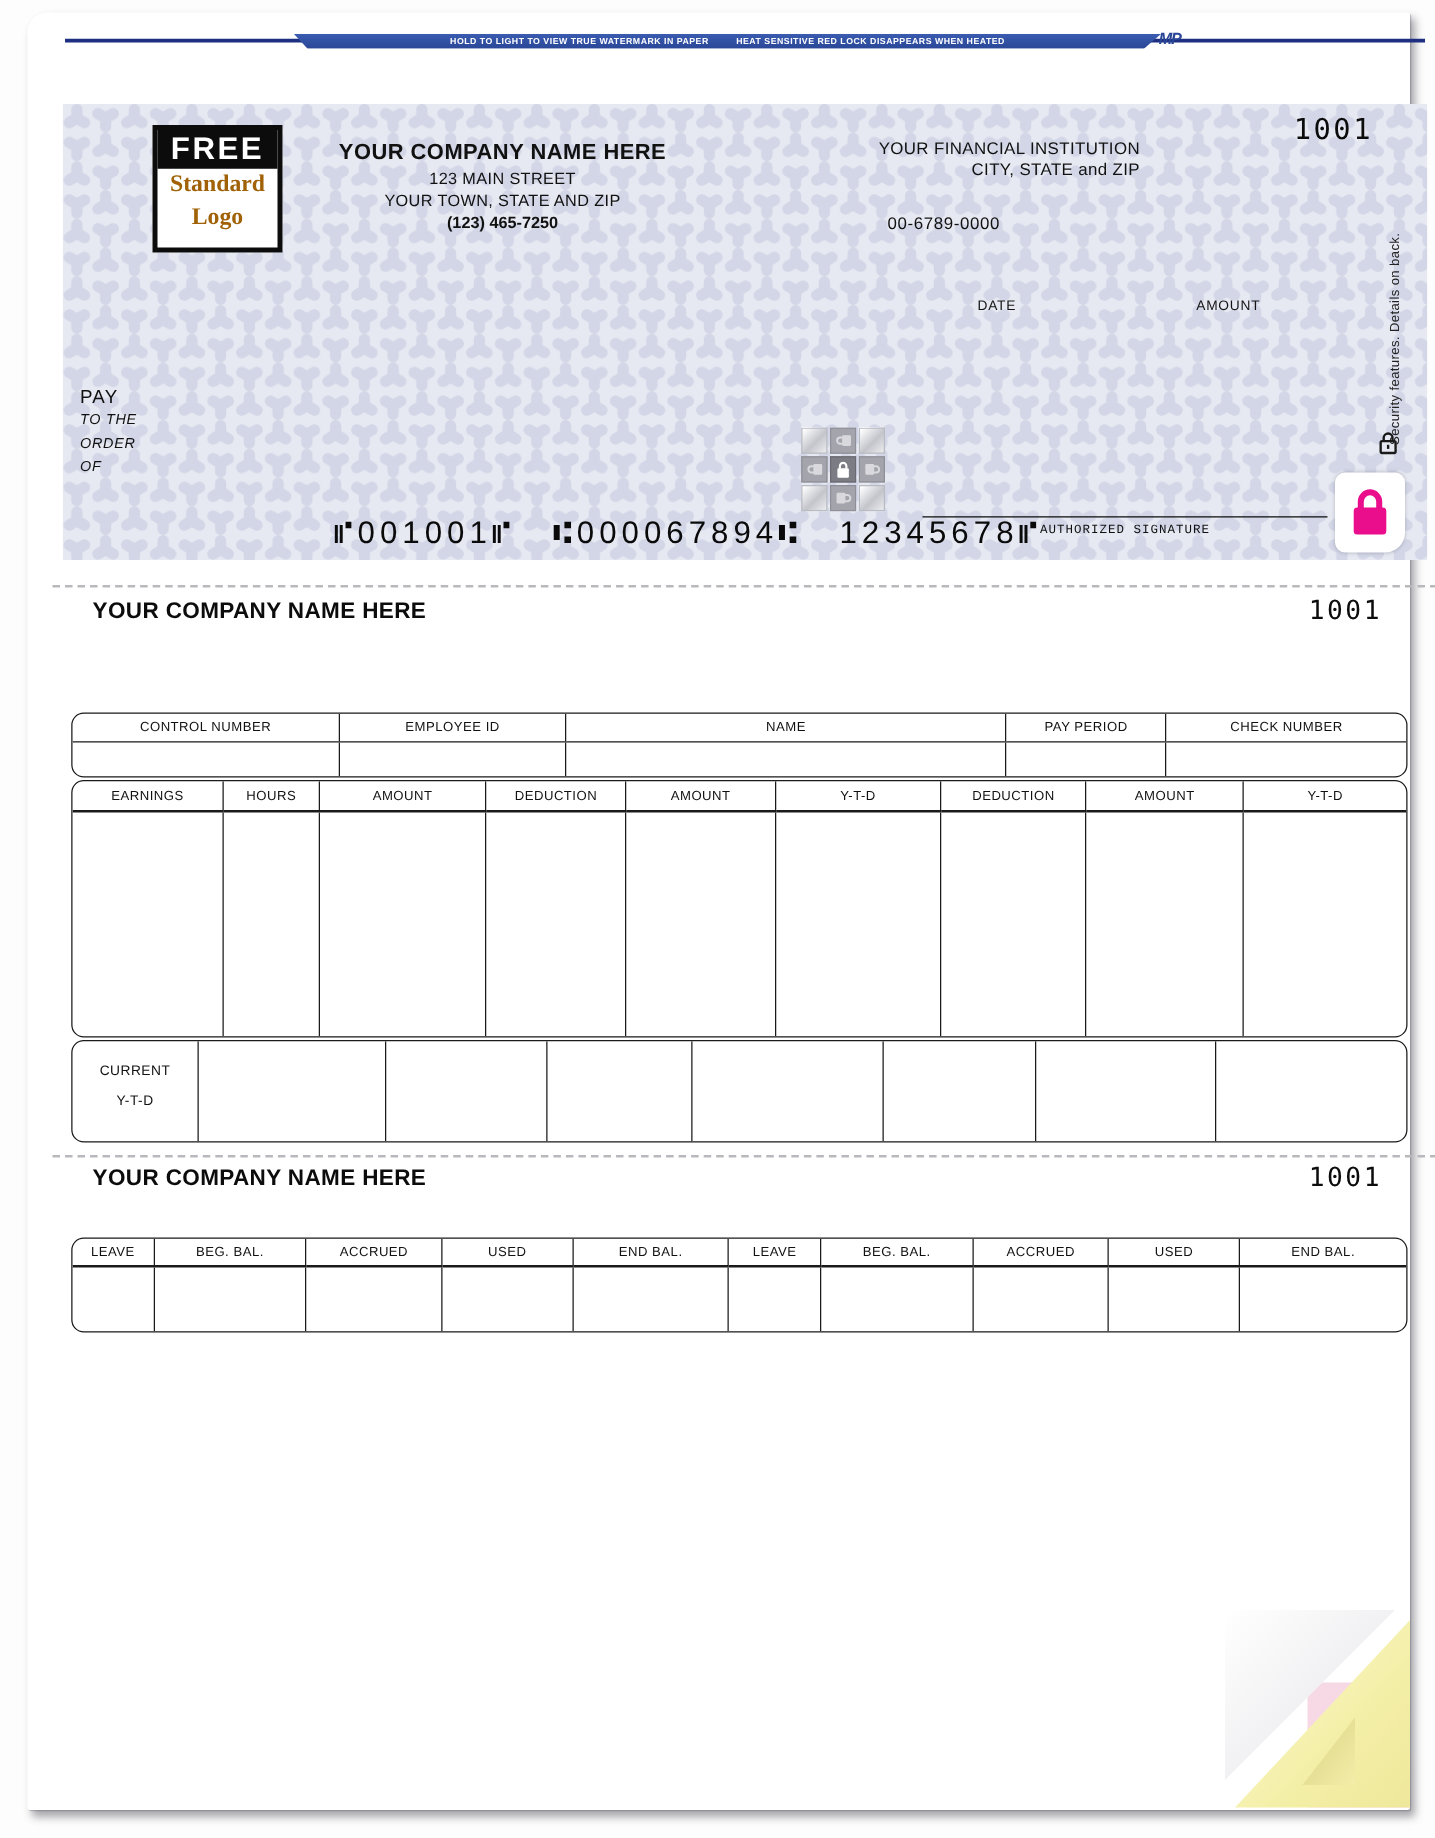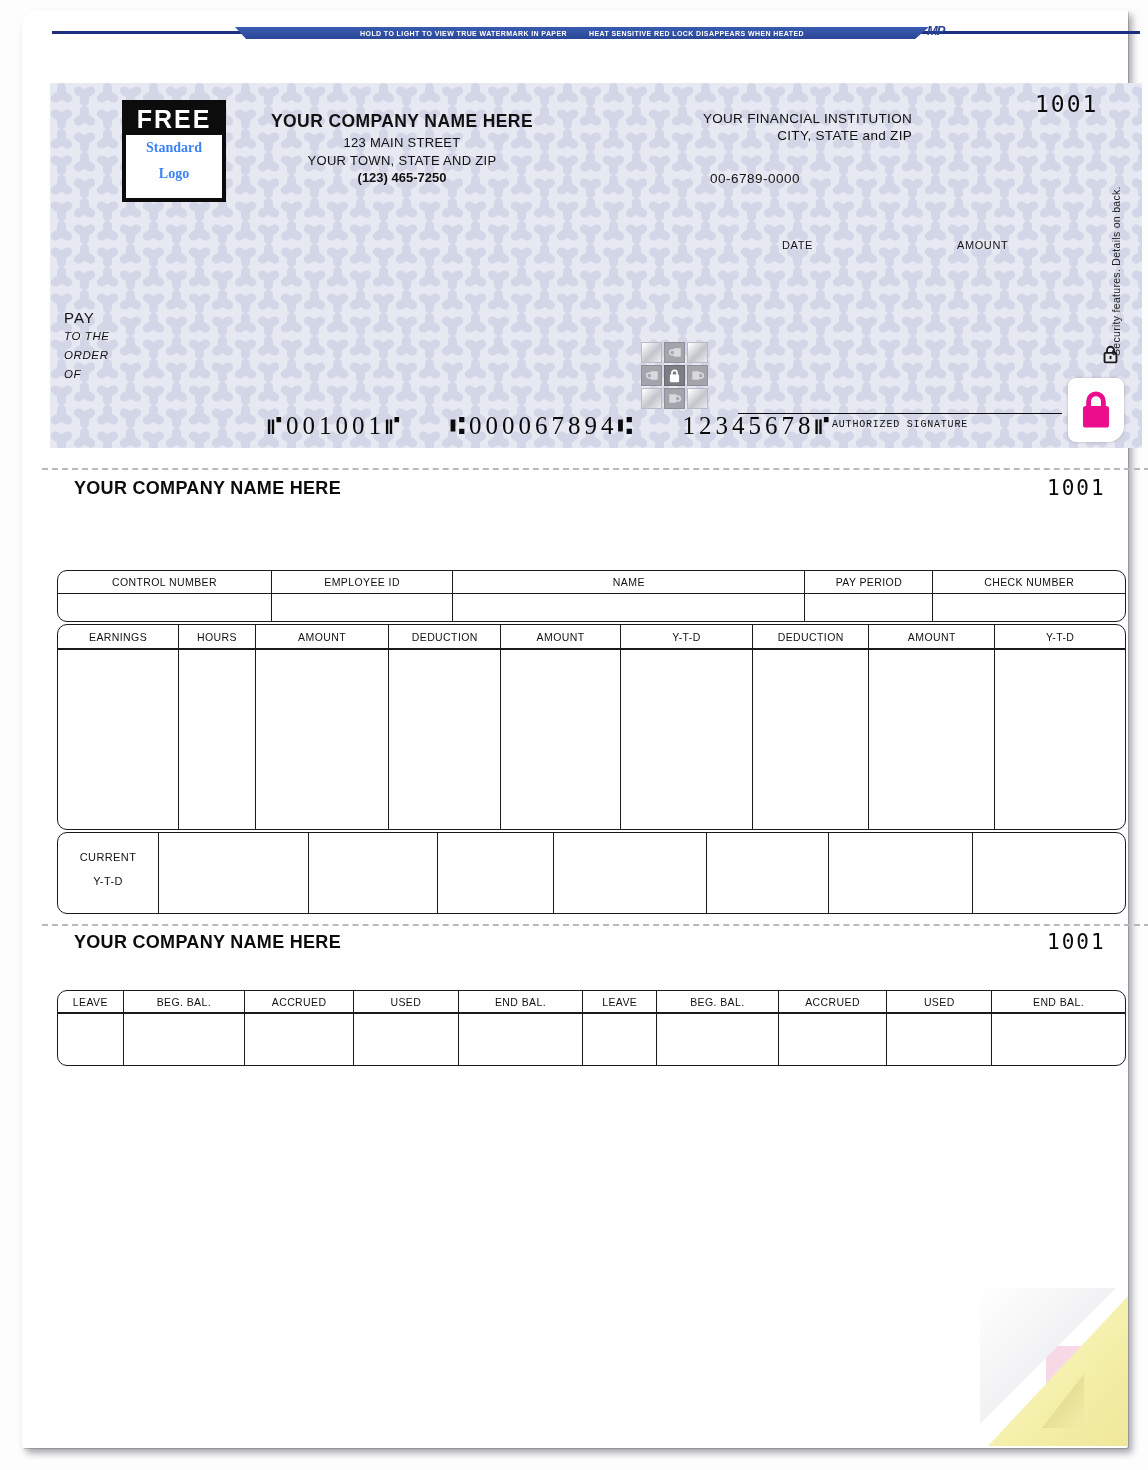--- a/index.html
+++ b/index.html
@@ -19,21 +19,21 @@
            color:#2a4697;letter-spacing:-1px;}
 
   
   .check-area{position:absolute;left:28px;top:25px;width:1092px;height:365px;overflow:hidden;margin-top:48px;}
   .check-area svg.sec-pattern{position:absolute;left:0;top:0;}
   .chk{position:absolute;}
 
   .logo-box{left:72px;top:17px;width:96px;height:94px;border:4px solid #0c0c0c;background:#fff;text-align:center;}
   .logo-free{background:#0c0c0c;color:#fff;font-size:25px;font-weight:bold;letter-spacing:2px;
              line-height:31px;height:31px;font-family:"Liberation Sans",sans-serif;}
-  .logo-word{font-size:14px;font-weight:bold;line-height:26px;color:#3b82f6;
+  .logo-word{font-size:19px;font-weight:bold;line-height:26px;color:#a16207;
              font-family:"Liberation Serif","DejaVu Serif",serif;}
 
   .company-block{left:182px;top:28px;width:340px;text-align:center;}
   .company-name{font-size:17.5px;font-weight:bold;letter-spacing:.4px;}
   .company-line{font-size:13px;margin-top:3px;letter-spacing:.3px;}
   .company-phone{font-size:13px;font-weight:bold;margin-top:2px;}
 
   .bank-block{left:572px;top:26px;width:290px;text-align:right;}
   .bank-line{font-size:13.5px;letter-spacing:.3px;margin-top:2px;}
   .bank-fraction{left:620px;top:88px;width:170px;text-align:center;font-size:13.5px;letter-spacing:.5px;}
@@ -61,22 +61,22 @@
 
   .sec-note{left:1060px;top:88px;height:185px;font-size:10.5px;color:#222;
             writing-mode:vertical-rl;transform:rotate(180deg);letter-spacing:.3px;}
   .mini-lock{left:1052px;top:262px;color:#1a1a1a;}
 
   .pink-tile{left:1018px;top:295px;width:56px;height:64px;background:#fff;
              border-radius:8px 8px 16px 8px;display:flex;align-items:center;justify-content:center;
              box-shadow:0 0 3px rgba(80,80,100,.35);color:#ea0d8c;}
 
   
-  .micr{position:absolute;left:245px;top:402px;display:flex;gap:46px;
-        font-family:Liberation Serif, serif;font-size:25px;
+  .micr{position:absolute;left:245px;top:402px;display:flex;gap:30px;
+        font-family:Liberation Sans, sans-serif;font-size:25px;
         letter-spacing:4px;color:#0a0a0a;}
 
   
   .perf{position:absolute;left:20px;width:1108px;border-top:2px dashed #b9b9bd;}
   .stub-head-name{position:absolute;left:52px;font-size:18px;font-weight:bold;letter-spacing:.3px;color:#0c0c0c;}
   .stub-head-num{position:absolute;left:1025px;font-family:"DejaVu Sans Mono","Liberation Mono",monospace;
                  font-size:21px;letter-spacing:2px;color:#0c0c0c;}
 
   
   .tbl{position:absolute;left:35px;width:1067px;border:1.7px solid #1a1a1a;border-radius:10px;

